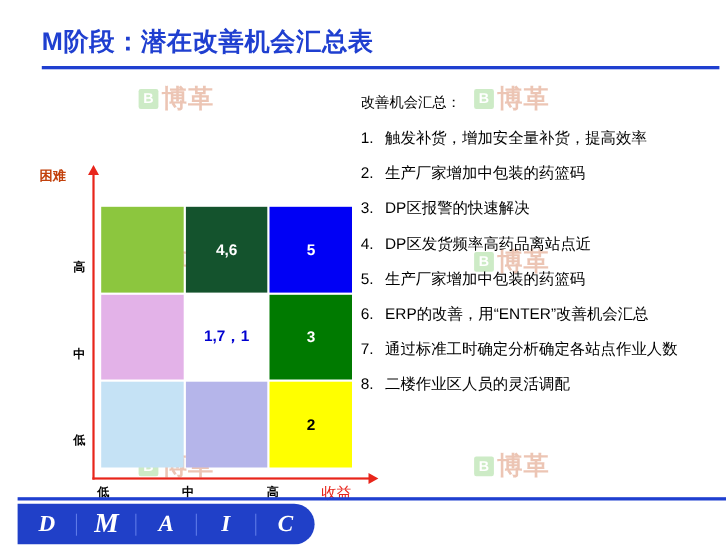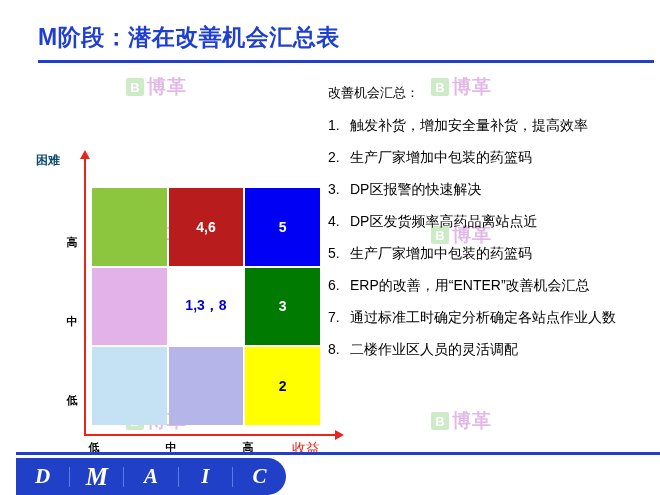--- a/index.html
+++ b/index.html
@@ -57,23 +57,23 @@
     color: #ffffff;
     font-size: 13px;
     font-weight: bold;
     display: flex;
     align-items: center;
     justify-content: center;
     border-radius: 2px;
     margin-right: 3px;
   }
   .wm .wm-text {
-    font-size: 19px;
-    font-weight: bold;
-    color: #a21caf;
+    font-size: 23px;
+    font-weight: bold;
+    color: #c2410c;
     letter-spacing: 1px;
   }
   
   .chart {
     position: absolute;
     left: 20px; top: 140px;
     width: 300px; height: 310px;
   }
   .axis-y {
     position: absolute;
@@ -101,21 +101,21 @@
     right: -8px; top: -4px;
     border-top: 5px solid transparent;
     border-bottom: 5px solid transparent;
     border-left: 9px solid #e8251b;
   }
   .axis-label-y {
     position: absolute;
     left: 0px; top: 12px;
     font-size: 12px;
     font-weight: bold;
-    color: #0c4a6e;
+    color: #c2410c;
   }
   .axis-label-x {
     position: absolute;
     left: 256px; top: 300px;
     font-size: 14px;
     font-weight: normal;
     color: #e8251b;
   }
   .grid {
     position: absolute;
@@ -257,24 +257,24 @@
     <div class="tick-y" style="top:95px;">高</div>
     <div class="tick-y" style="top:174px;">中</div>
     <div class="tick-y" style="top:253px;">低</div>
 
     <div class="tick-x" style="left:38px;">低</div>
     <div class="tick-x" style="left:115px;">中</div>
     <div class="tick-x" style="left:192px;">高</div>
 
     <div class="grid">
       <div class="cell" style="background:#8cc63e;"></div>
-      <div class="cell" style="background:#b91c1c; color:#ffffff;">4,6</div>
+      <div class="cell" style="background:#14532d; color:#ffffff;">4,6</div>
       <div class="cell" style="background:#0000f5; color:#ffffff;">5</div>
       <div class="cell" style="background:#e3b2e8;"></div>
-      <div class="cell" style="background:#ffffff; color:#0000d0;">1,3，8</div>
+      <div class="cell" style="background:#ffffff; color:#0000d0;">1,7，1</div>
       <div class="cell" style="background:#007a00; color:#ffffff;">3</div>
       <div class="cell" style="background:#c5e2f5;"></div>
       <div class="cell" style="background:#b5b5ea;"></div>
       <div class="cell" style="background:#ffff00; color:#000000;">2</div>
     </div>
   </div>
 
   <div class="list-panel">
     <div class="list-title">改善机会汇总：</div>
 

